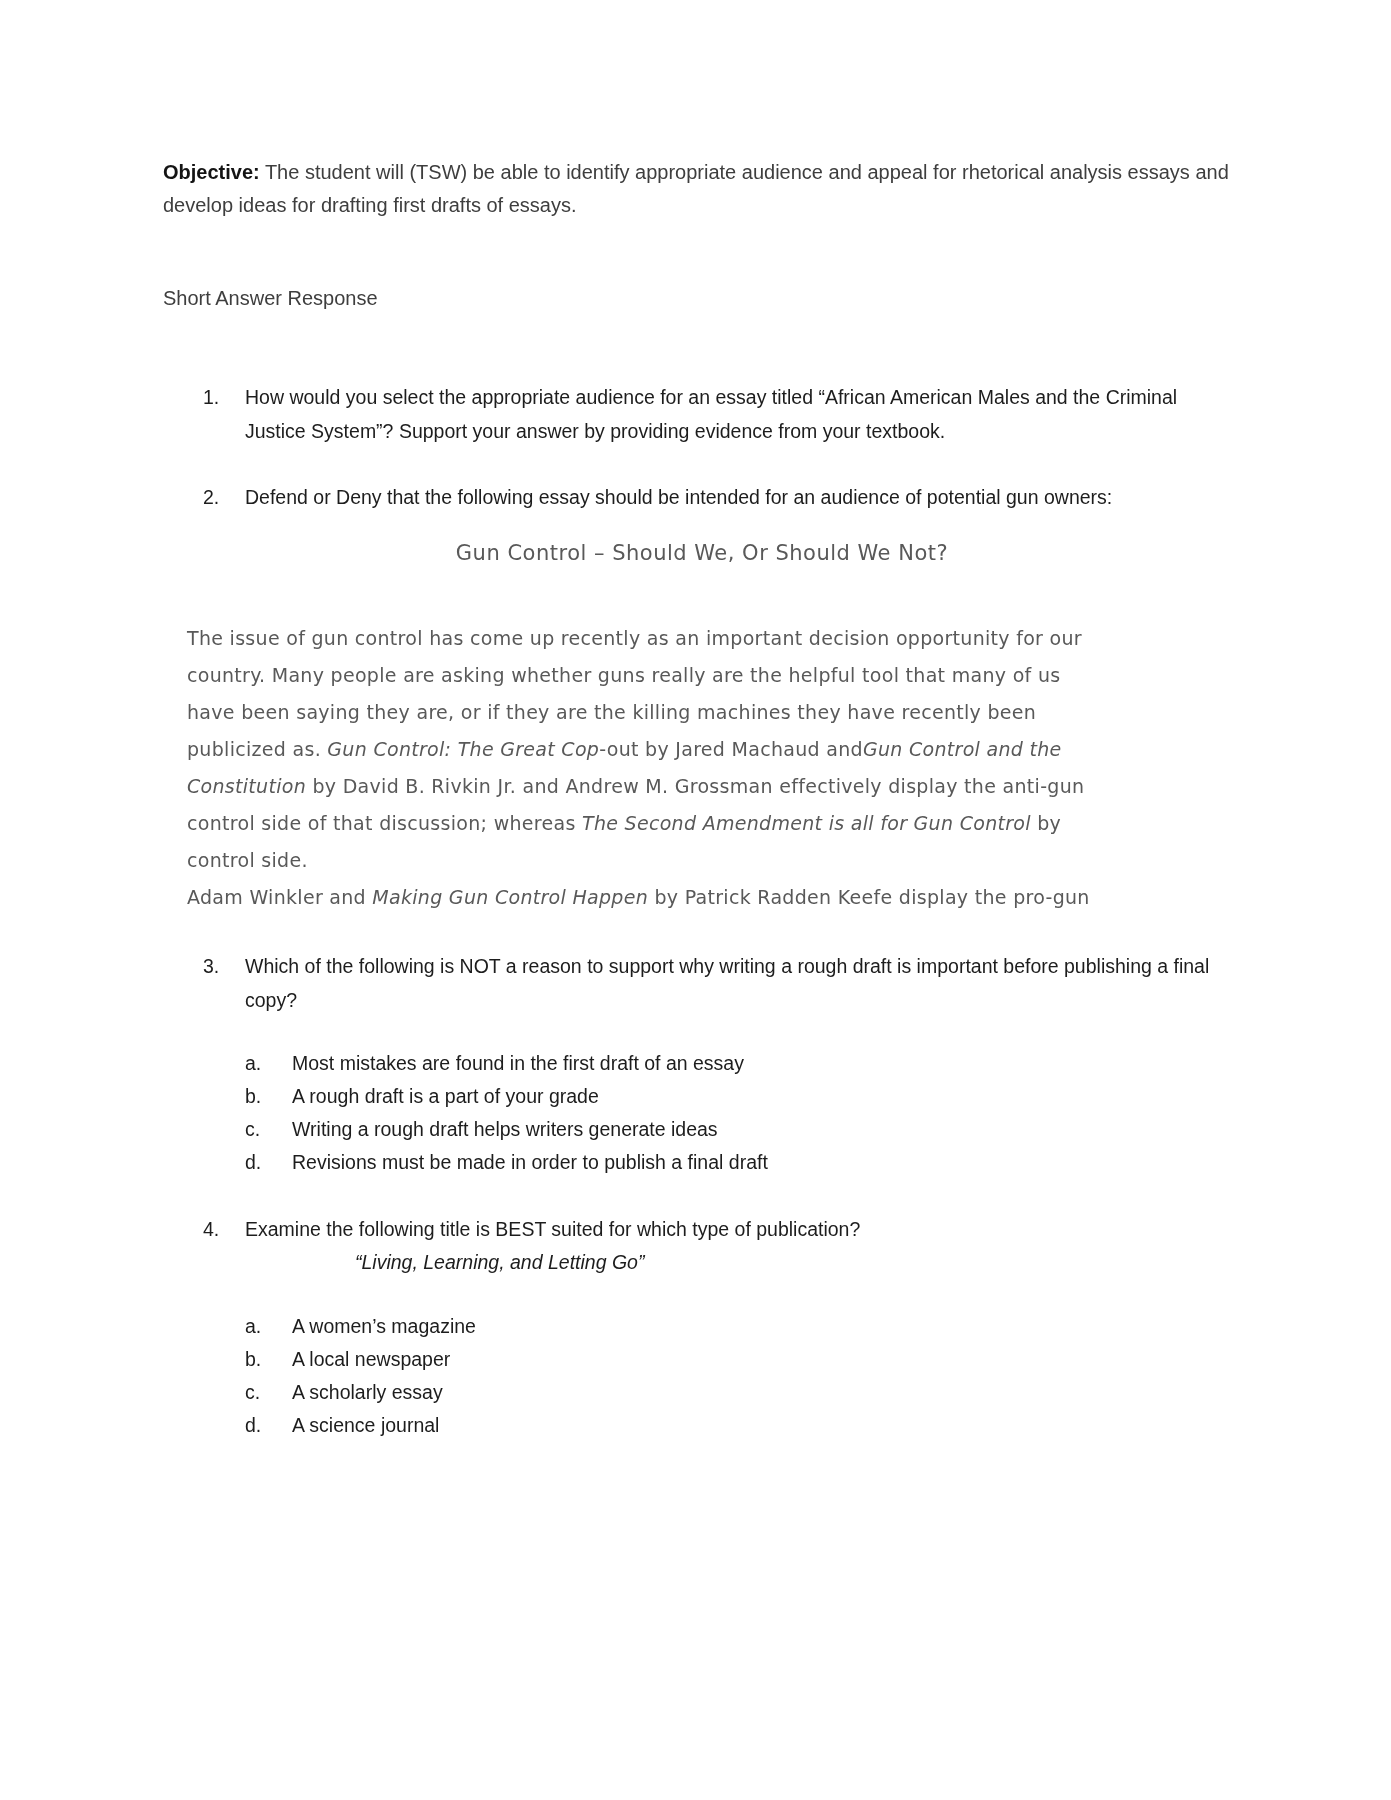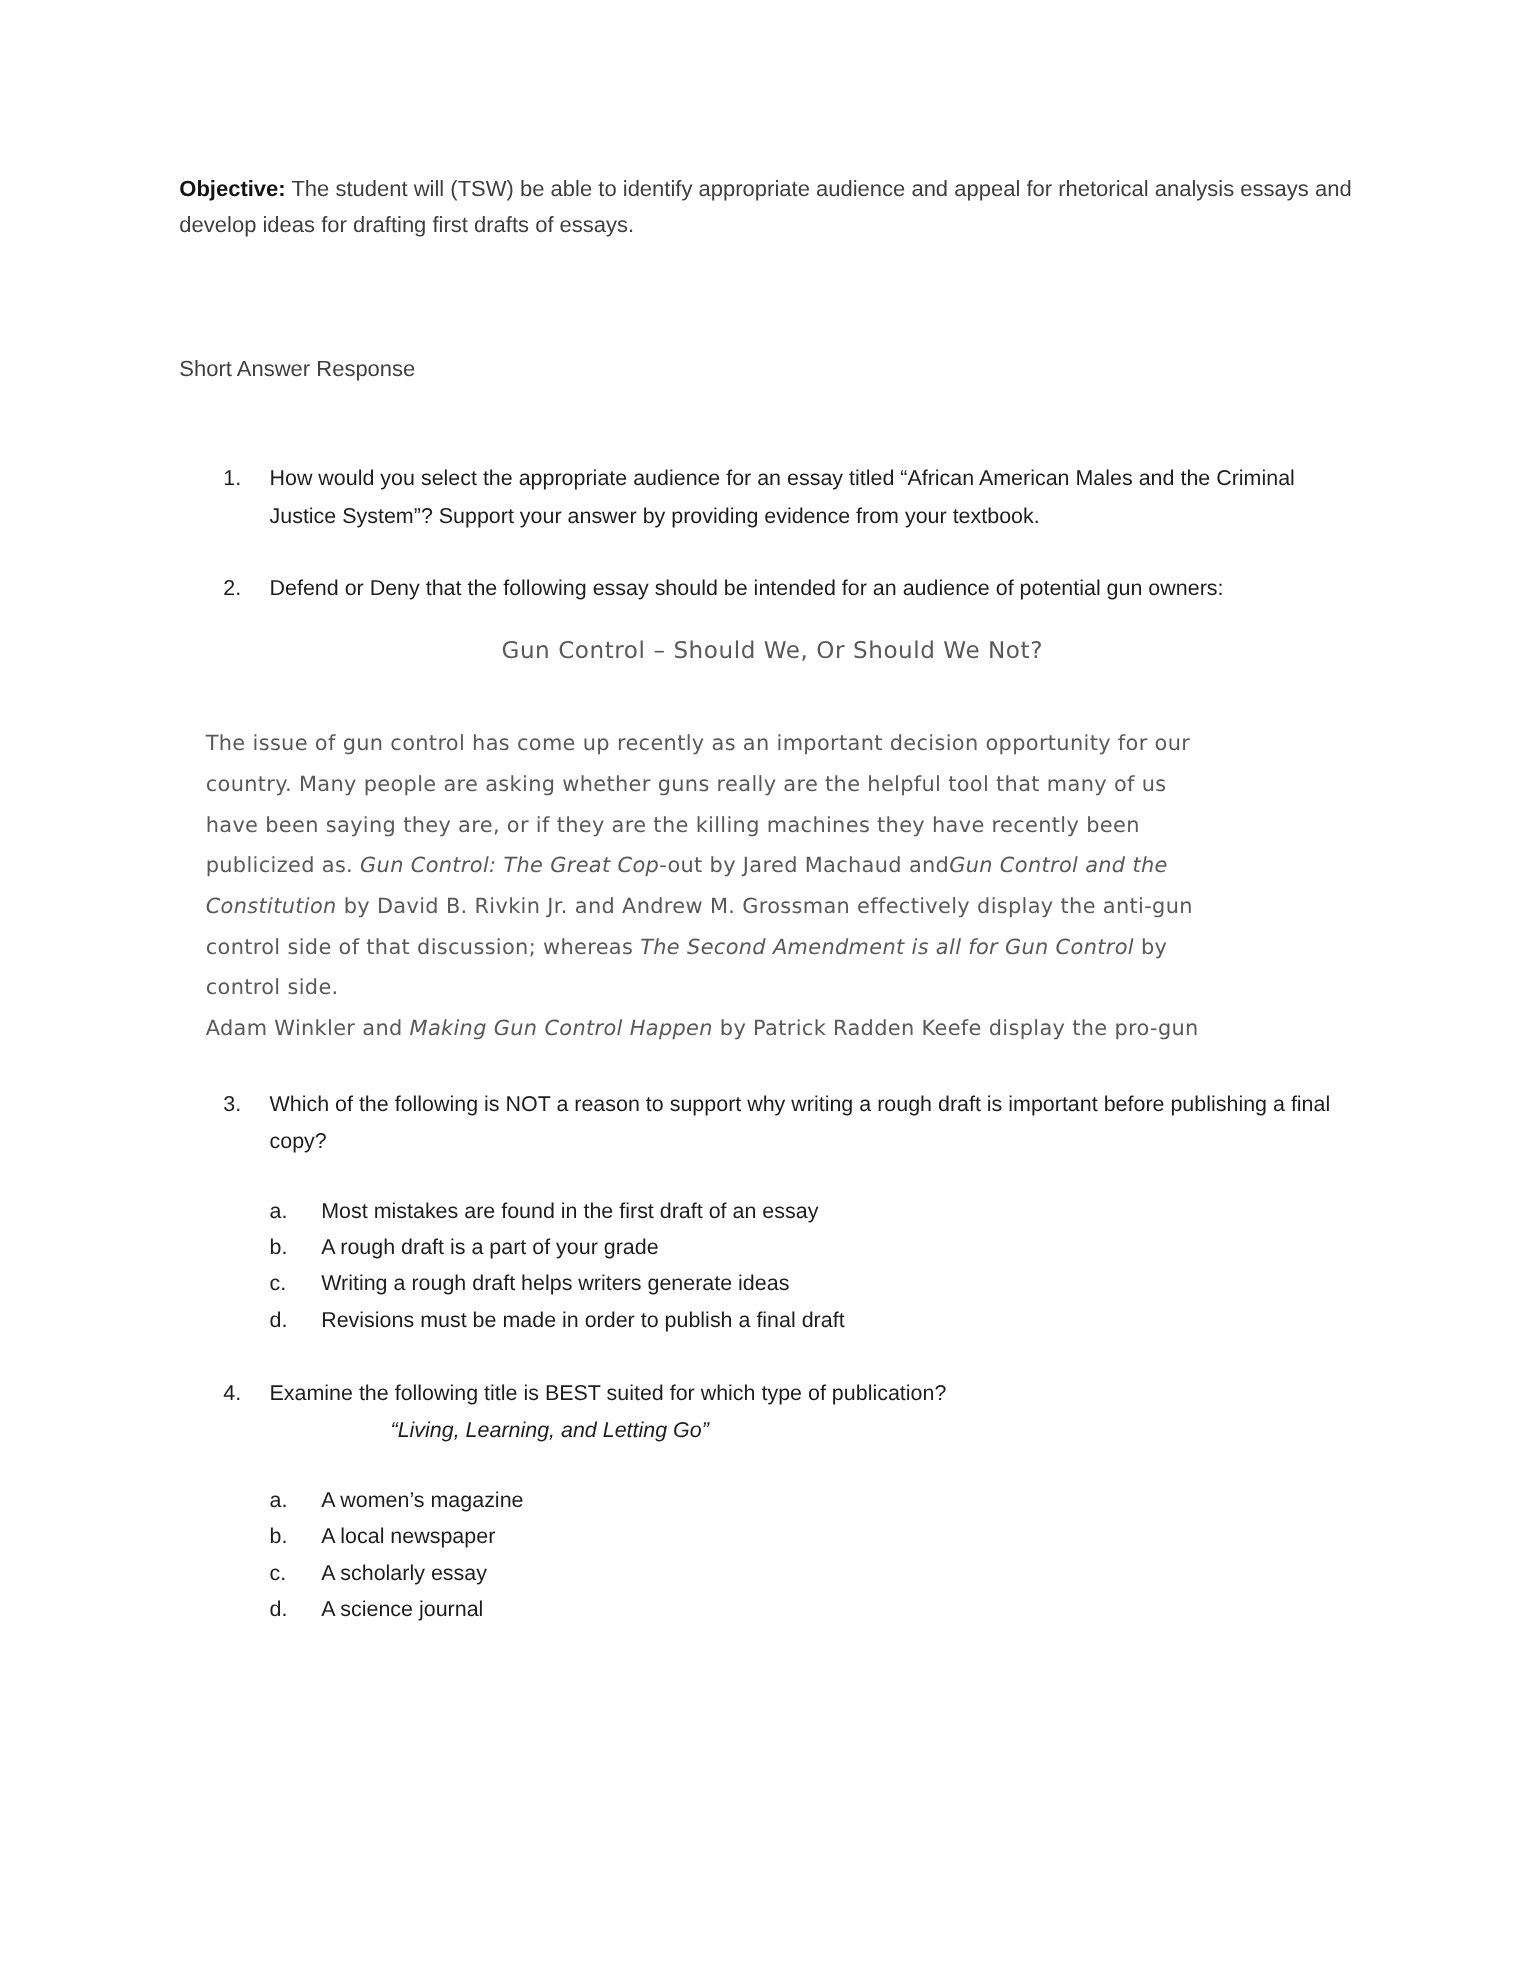--- a/index.html
+++ b/index.html
@@ -14,21 +14,21 @@
   }
   
   .arial {
     font-family: "Liberation Sans", sans-serif;
     font-size: 20px;
     line-height: 33px;
     color: #3e3e3e;
   }
   .objective { margin: 0; max-width: 1080px; }
   .objective strong { color: #141414; font-weight: 700; }
-  .section-heading { margin: 98px 0 0 0; }
+  .section-heading { margin: 60px 0 0 0; }
 
   
   .q-row {
     display: flex;
     font-family: "Liberation Sans", sans-serif;
     font-size: 19.5px;
     line-height: 34px;
     color: #1d1d1d;
     max-width: 1085px;
   }

